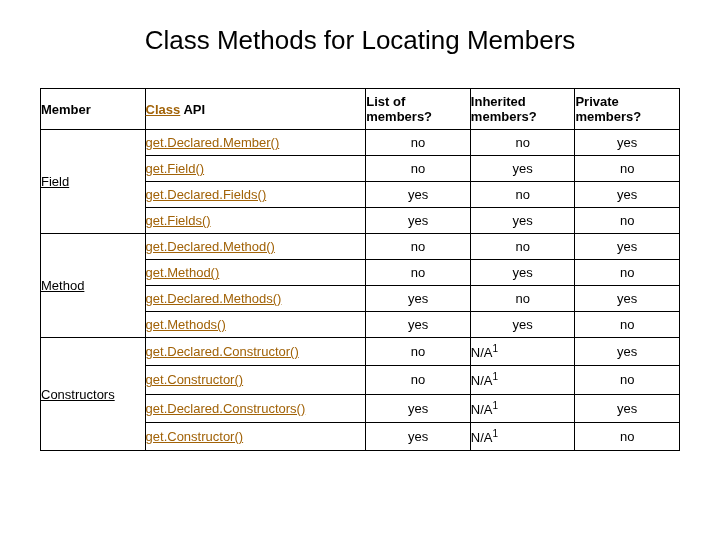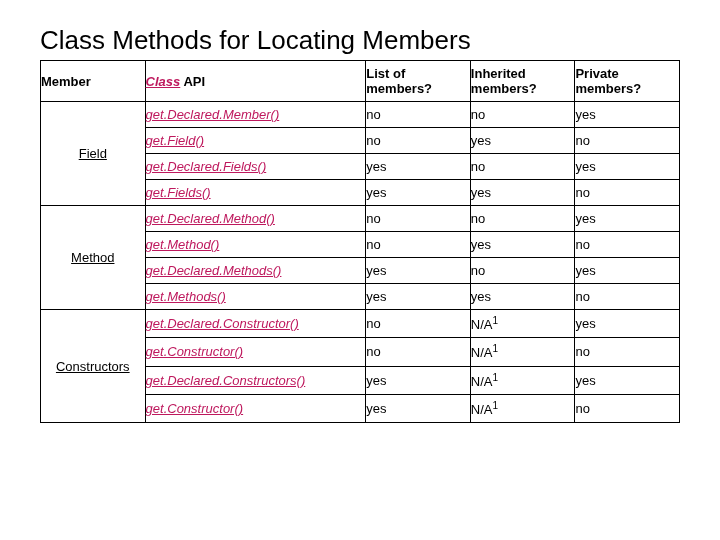--- a/index.html
+++ b/index.html
@@ -7,52 +7,52 @@
     padding: 20px 40px;
     font-family: Arial, Helvetica, sans-serif;
     background: #fff;
     width: 720px;
     height: 540px;
     box-sizing: border-box;
   }
   h1 {
     font-size: 26px;
     font-weight: normal;
-    margin: 5px 0 4px 0;
+    text-align: center;
+    margin: 5px 0 32px 0;
   }
   table {
     border-collapse: collapse;
     width: 100%;
     table-layout: fixed;
   }
   th, td {
     border: 1.5px solid #000;
     padding: 5px 0;
     font-size: 13px;
     text-align: left;
     vertical-align: middle;
   }
   th {
     font-weight: bold;
   }
   col.c-member { width: 90px; }
   col.c-api { width: 190px; }
   col.c-v { width: 90px; }
   .api-link {
-    color: #be185d;
+    color: #a16207;
     text-decoration: underline;
-    font-style: italic;
   }
   .rowhead {
     font-weight: normal;
     text-decoration: underline;
     vertical-align: middle;
-    text-align: center;
+    text-align: left;
   }
-  .center { text-align: left; }
+  .center { text-align: center; }
   .sup { vertical-align: super; font-size: 10px; }
 </style>
 </head>
 <body>
 
 <h1>Class Methods for Locating Members</h1>
 
 <table>
   <colgroup>
     <col class="c-member">

